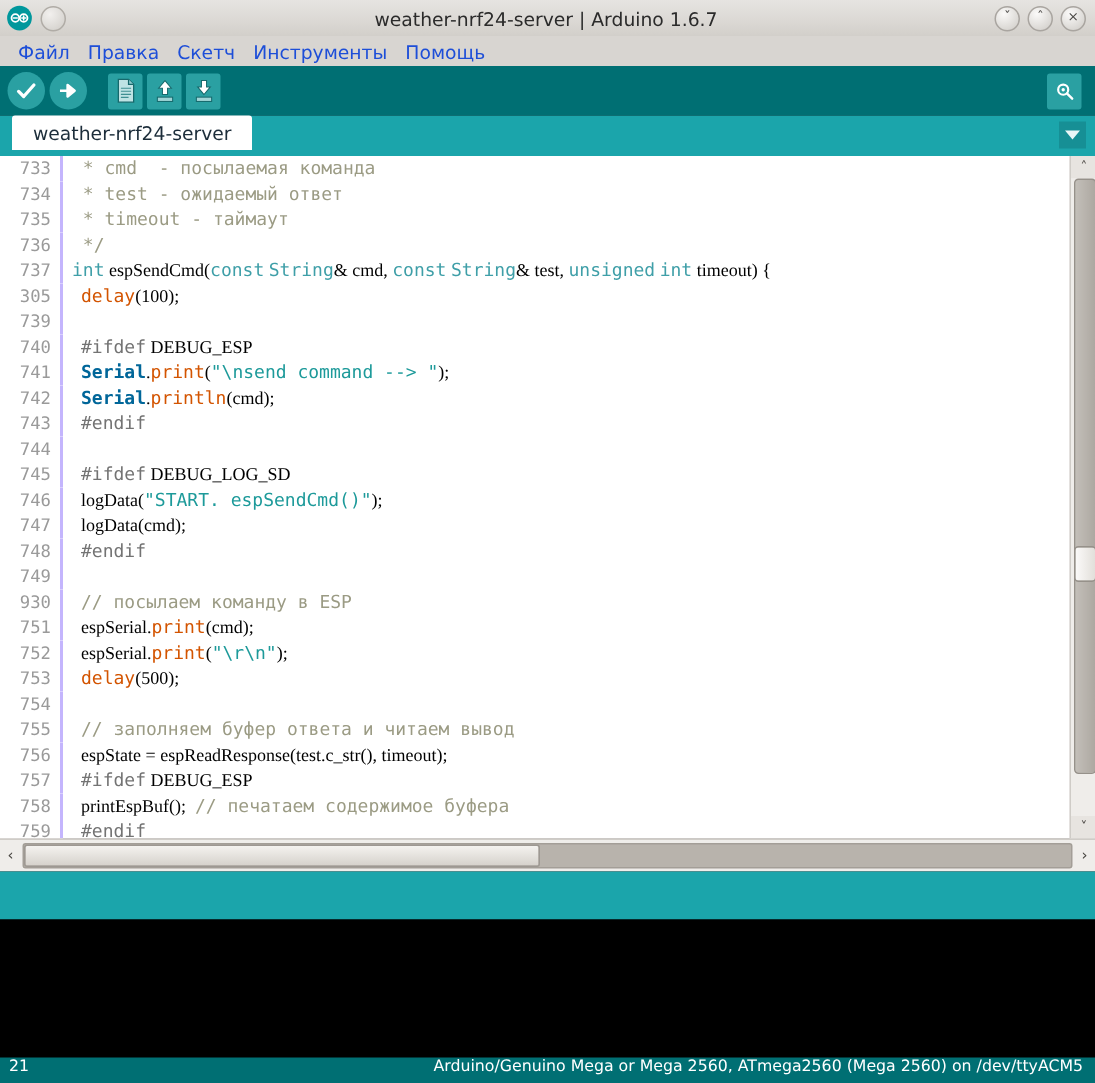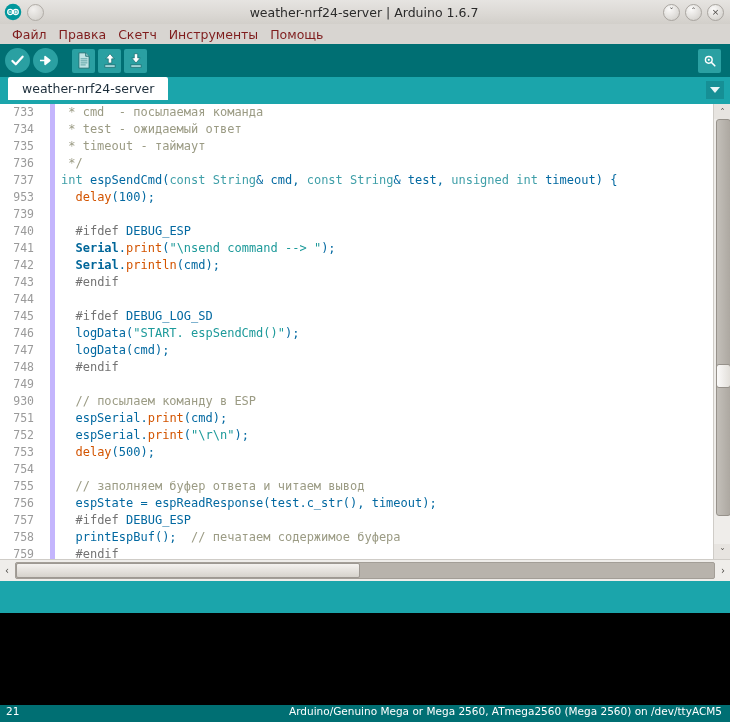--- a/index.html
+++ b/index.html
@@ -37,21 +37,21 @@
     font-size:9px;color:#4c4a47;line-height:1;
   }
 
   
   .menubar{
     position:absolute;left:0;top:24px;width:730px;height:20px;
     background:#d8d5d1;border-bottom:1px solid #bdbab5;
     display:flex;align-items:center;padding-left:6px;
   }
   .menu-item{
-    font-size:12.5px;color:#7f1d1d;padding:1px 6px;white-space:nowrap;
+    font-size:12.5px;color:#1d4ed8;padding:1px 6px;white-space:nowrap;
   }
 
   
   .toolbar{
     position:absolute;left:0;top:44px;width:730px;height:33px;
     background:#006f73;display:flex;align-items:center;
   }
   .tool-grp{display:flex;align-items:center;gap:3px;padding-left:5px;}
   .tool-round{
     width:25px;height:25px;border-radius:50%;
@@ -91,32 +91,32 @@
   .code-area{
     position:absolute;left:0;top:0;width:713px;height:455px;
     background:#ffffff;
     font-family:"DejaVu Sans Mono","Liberation Mono",monospace;
     font-size:12px;
   }
   .cline{
     height:17px;line-height:17px;display:flex;white-space:pre;
   }
   .gutter{
-    width:34px;min-width:34px;text-align:right;padding-right:16px;
+    width:34px;min-width:34px;text-align:right;padding-right:6px;
     color:#9a9a9a;background:#ffffff;font-size:11.5px;
-    border-right:5px solid #c4b5fd;box-sizing:content-box;
+    border-right:2px solid #c4b5fd;box-sizing:content-box;
   }
   .ctext{padding-left:6px;color:#000000;}
 
   
   .c-comment{color:#9b9b84;}
   .c-kw{color:#3f9fa8;}
   .c-fn{color:#d35400;}
   .c-str{color:#1d9a9a;}
-  .c-plain{color:#0369a1;}
+  .c-plain{color:#000000;font-family:Liberation Serif, serif;}
   .c-obj{color:#006699;font-weight:bold;}
   .c-pre{color:#737373;}
 
   
   .vscroll{
     position:absolute;right:0;top:104px;width:17px;height:455px;
     background:#f1efed;border-left:1px solid #cfccc7;box-sizing:border-box;
   }
   .vs-btn{
     width:17px;height:15px;background:#e7e4e0;
@@ -264,21 +264,21 @@
     </div>
   </div>
 
   <div class="editor-wrap">
     <div class="code-area" id="codearea">
         <div class="cline"><div class="gutter">733</div><div class="ctext"><span class="c-comment"> * cmd  - посылаемая команда</span></div></div>
         <div class="cline"><div class="gutter">734</div><div class="ctext"><span class="c-comment"> * test - ожидаемый ответ</span></div></div>
         <div class="cline"><div class="gutter">735</div><div class="ctext"><span class="c-comment"> * timeout - таймаут</span></div></div>
         <div class="cline"><div class="gutter">736</div><div class="ctext"><span class="c-comment"> */</span></div></div>
         <div class="cline"><div class="gutter">737</div><div class="ctext"><span class="c-kw">int</span><span class="c-plain"> espSendCmd(</span><span class="c-kw">const</span><span class="c-plain"> </span><span class="c-kw">String</span><span class="c-plain">&amp; cmd, </span><span class="c-kw">const</span><span class="c-plain"> </span><span class="c-kw">String</span><span class="c-plain">&amp; test, </span><span class="c-kw">unsigned</span><span class="c-plain"> </span><span class="c-kw">int</span><span class="c-plain"> timeout) {</span></div></div>
-        <div class="cline"><div class="gutter">953</div><div class="ctext"><span class="c-plain">  </span><span class="c-fn">delay</span><span class="c-plain">(100);</span></div></div>
+        <div class="cline"><div class="gutter">305</div><div class="ctext"><span class="c-plain">  </span><span class="c-fn">delay</span><span class="c-plain">(100);</span></div></div>
         <div class="cline"><div class="gutter">739</div><div class="ctext"><span class="c-plain"></span></div></div>
         <div class="cline"><div class="gutter">740</div><div class="ctext"><span class="c-plain">  </span><span class="c-pre">#ifdef</span><span class="c-plain"> DEBUG_ESP</span></div></div>
         <div class="cline"><div class="gutter">741</div><div class="ctext"><span class="c-plain">  </span><span class="c-obj">Serial</span><span class="c-plain">.</span><span class="c-fn">print</span><span class="c-plain">(</span><span class="c-str">"\nsend command --&gt; "</span><span class="c-plain">);</span></div></div>
         <div class="cline"><div class="gutter">742</div><div class="ctext"><span class="c-plain">  </span><span class="c-obj">Serial</span><span class="c-plain">.</span><span class="c-fn">println</span><span class="c-plain">(cmd);</span></div></div>
         <div class="cline"><div class="gutter">743</div><div class="ctext"><span class="c-plain">  </span><span class="c-pre">#endif</span></div></div>
         <div class="cline"><div class="gutter">744</div><div class="ctext"><span class="c-plain"></span></div></div>
         <div class="cline"><div class="gutter">745</div><div class="ctext"><span class="c-plain">  </span><span class="c-pre">#ifdef</span><span class="c-plain"> DEBUG_LOG_SD</span></div></div>
         <div class="cline"><div class="gutter">746</div><div class="ctext"><span class="c-plain">  logData(</span><span class="c-str">"START. espSendCmd()"</span><span class="c-plain">);</span></div></div>
         <div class="cline"><div class="gutter">747</div><div class="ctext"><span class="c-plain">  logData(cmd);</span></div></div>
         <div class="cline"><div class="gutter">748</div><div class="ctext"><span class="c-plain">  </span><span class="c-pre">#endif</span></div></div>

